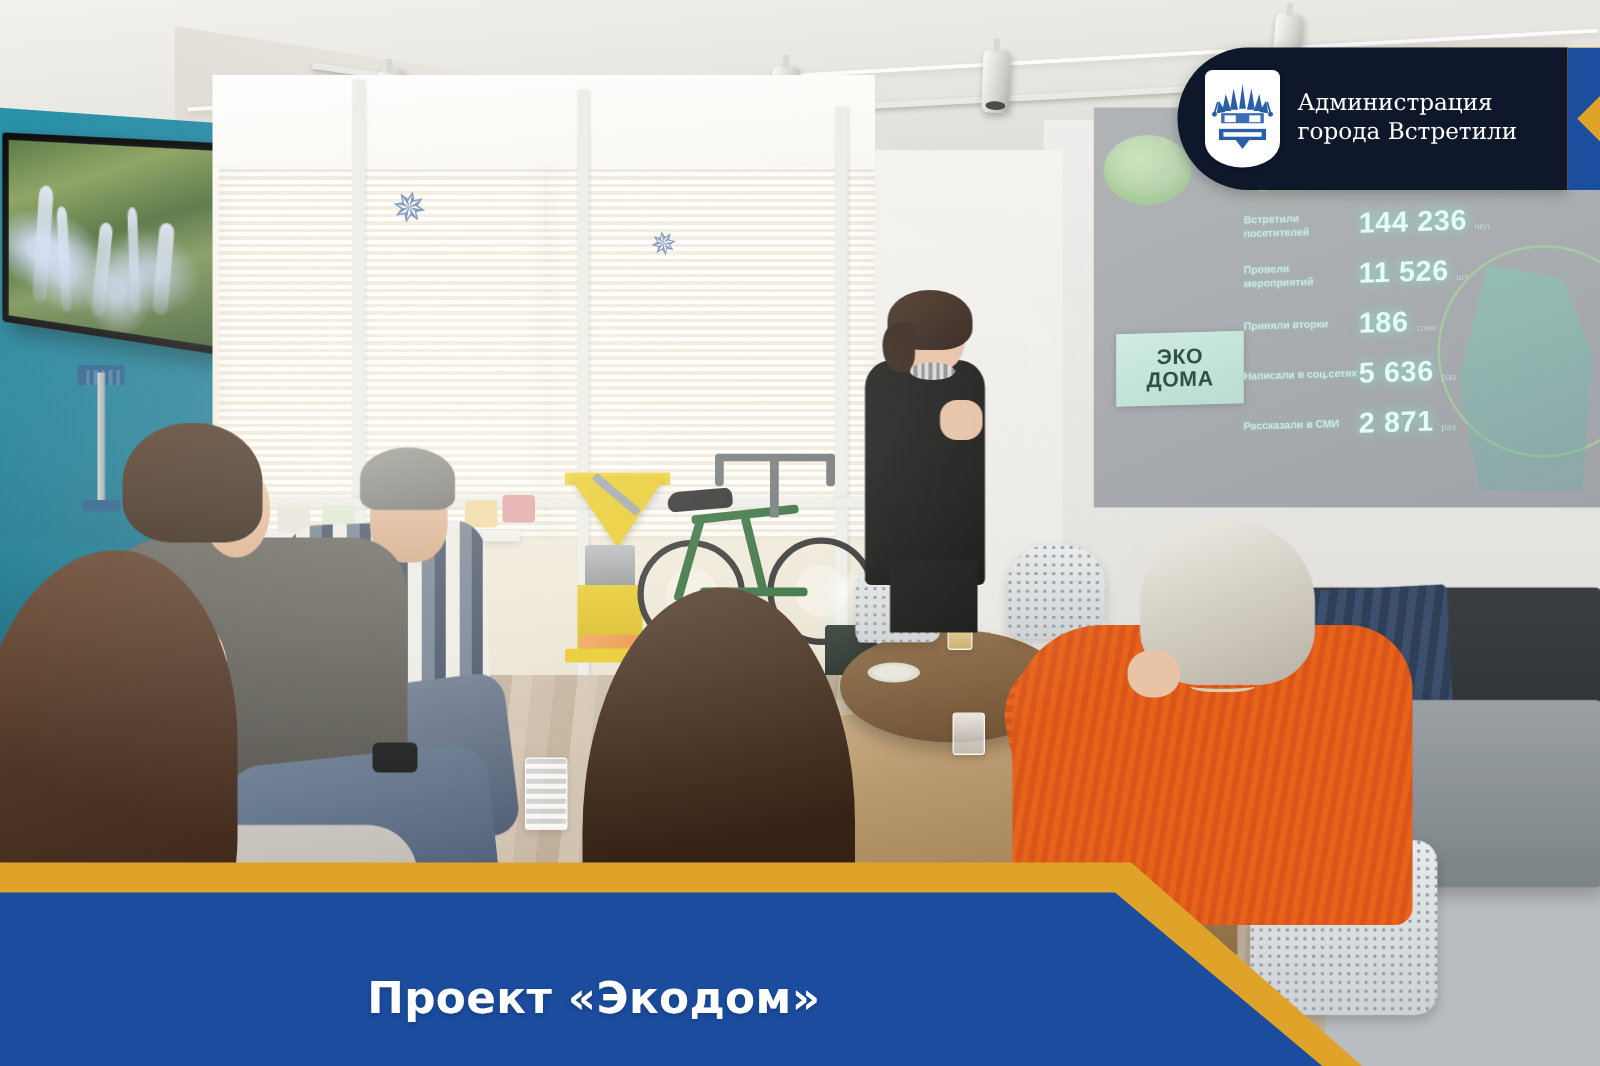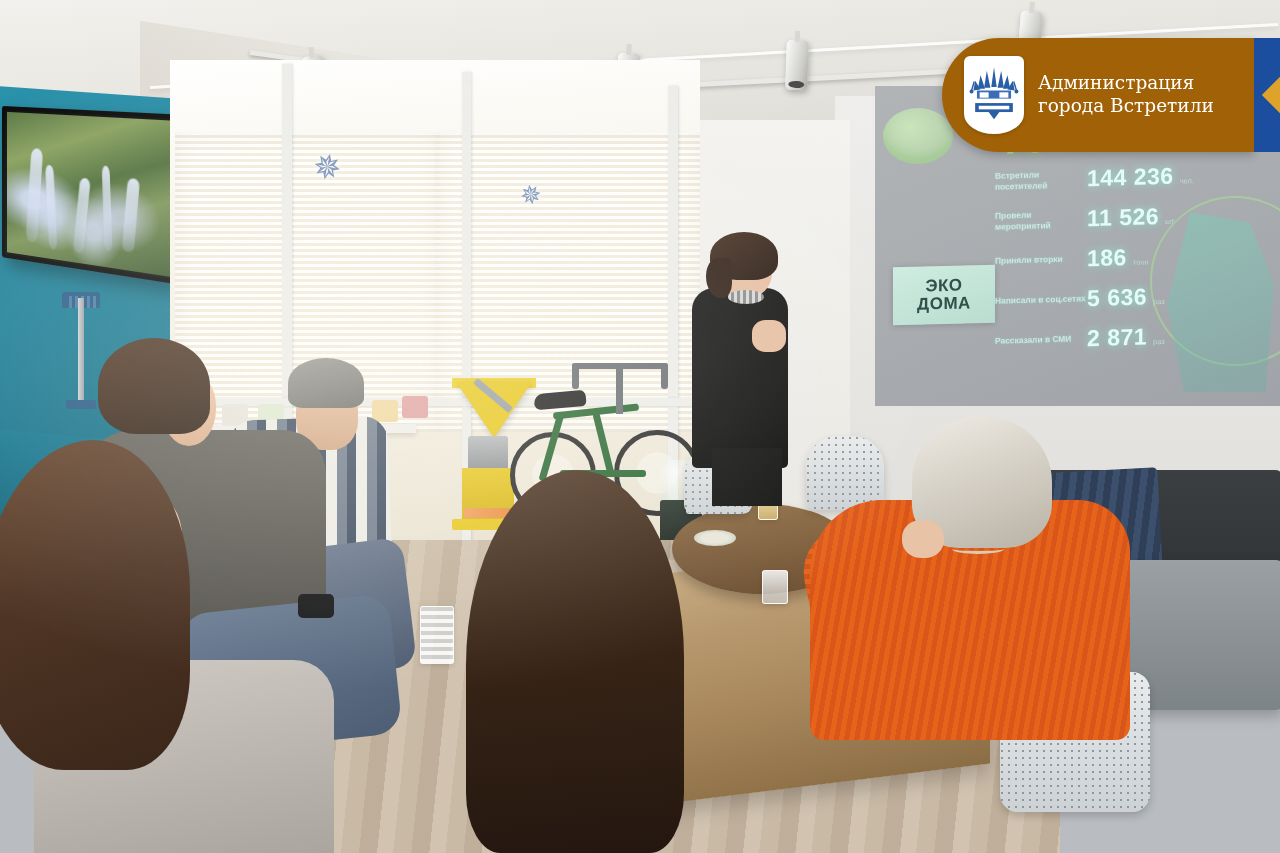--- a/index.html
+++ b/index.html
@@ -350,21 +350,21 @@
   .stat-unit{ font-size:7.5px; color:#bcd9d4; margin-left:6px; align-self:flex-end;
     padding-bottom:4px; }
 
   
   .logo-gold{
     position:absolute; right:0; top:38px; width:158px; height:114px;
     background:#e0a32a;
   }
   .logo-badge{
     position:absolute; right:26px; top:38px; width:312px; height:114px;
-    background:#a16207;
+    background:#0f172a;
     border-radius:60px 0 0 60px;
     display:flex; align-items:center; gap:14px; padding-left:22px;
     box-shadow:0 3px 10px rgba(0,0,0,.25);
   }
   .logo-badge:after{
     content:""; position:absolute; right:-26px; top:0; width:26px; height:114px;
     background:#1b4e9f;
     clip-path:polygon(0 0, 100% 0, 100% 34%, 30% 50%, 100% 66%, 100% 100%, 0 100%);
   }
   .crest{
@@ -602,14 +602,21 @@
         <rect x="36" y="36" width="10" height="6" fill="#ffffff"></rect>
         <path d="M24 58 L30 66 L36 58 Z" fill="#2a5fa8"></path>
       </svg>
     </div>
     <div class="logo-text">
       <div>Администрация</div>
       <div>города Встретили</div>
     </div>
   </div>
 
+  <div class="bottom">
+    <svg viewBox="0 0 1280 175" preserveAspectRatio="none" aria-hidden="true">
+      <polygon points="0,12 905,12 1090,175 0,175" fill="#e0a32a"></polygon>
+      <polygon points="0,36 892,36 1058,175 0,175" fill="#1b4c9e"></polygon>
+    </svg>
+    <div class="bottom-title">Проект «Экодом»</div>
+  </div>
 
 </div>
 
 </body></html>

